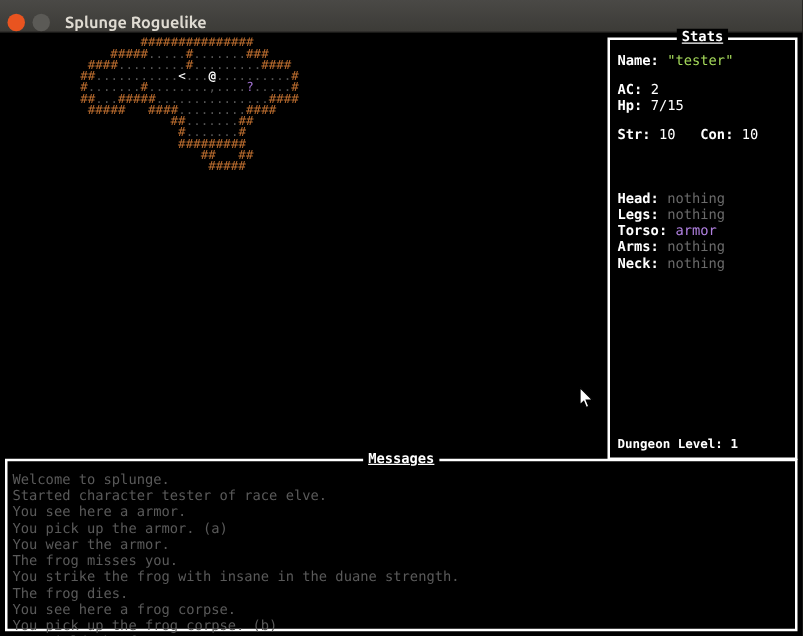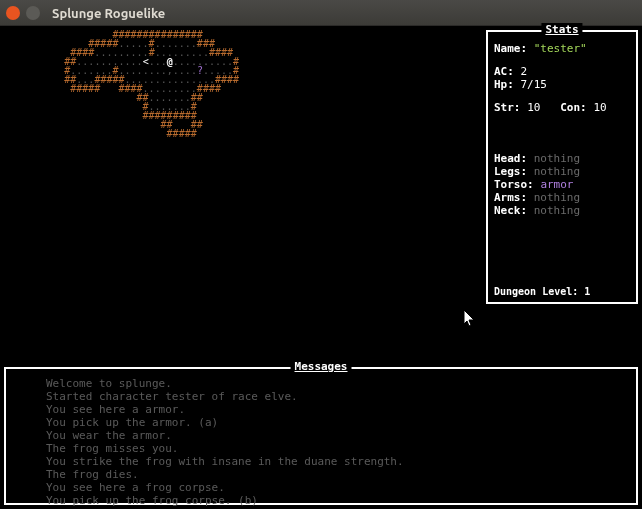--- a/index.html
+++ b/index.html
@@ -8,21 +8,21 @@
     height: 509px;
     background: #3c3b37;
     font-family: "DejaVu Sans Mono", "Courier New", monospace;
     font-size: 12px;
     overflow: hidden;
   }
   .titlebar {
     height: 26px;
     background: linear-gradient(#4a4946, #3c3b37);
     display: flex;
-    align-items: center;
+    align-items: flex-end;
     padding: 0 6px;
     gap: 6px;
     border-bottom: 1px solid #2b2a28;
   }
   .wbtn {
     width: 14px; height: 14px; border-radius: 50%;
     display: inline-block;
   }
   .wbtn.close { background: #e95420; }
   .wbtn.min   { background: #5b5a56; }
@@ -52,21 +52,21 @@
   }
   .map-row { height: 9px; }
   .t-wall  { color: #b86b2e; }
   .t-floor { color: #555; }
   .t-at    { color: #fff; font-weight: bold; }
   .t-mark  { color: #fff; }
   .t-q     { color: #a070d0; }
   .stats {
     position: absolute;
     right: 4px; top: 4px;
-    width: 152px; height: 274px;
+    width: 152px; height: 338px;
     border: 2px solid #fff;
   }
   .box-title {
     position: absolute;
     top: -9px; left: 50%; transform: translateX(-50%);
     background: #000;
     color: #fff;
     padding: 0 4px;
     font-weight: bold;
     text-decoration: underline;
@@ -99,21 +99,21 @@
     height: 138px;
     border: 2px solid #fff;
   }
   .msg-body {
     padding: 8px 4px 4px 4px;
     font-size: 11px;
     line-height: 13px;
     white-space: pre;
     overflow: hidden;
   }
-  .msg-dim   { color: #5a5a5a; margin-left: 36px; }
+  .msg-dim   { color: #5a5a5a; }
   .msg-brite { color: #e8e8e8; font-weight: bold; }
   .cursor {
     position: absolute;
     left: 464px; top: 284px;
     width: 12px; height: 18px;
     pointer-events: none;
   }
 </style>
 </head>
 <body>

